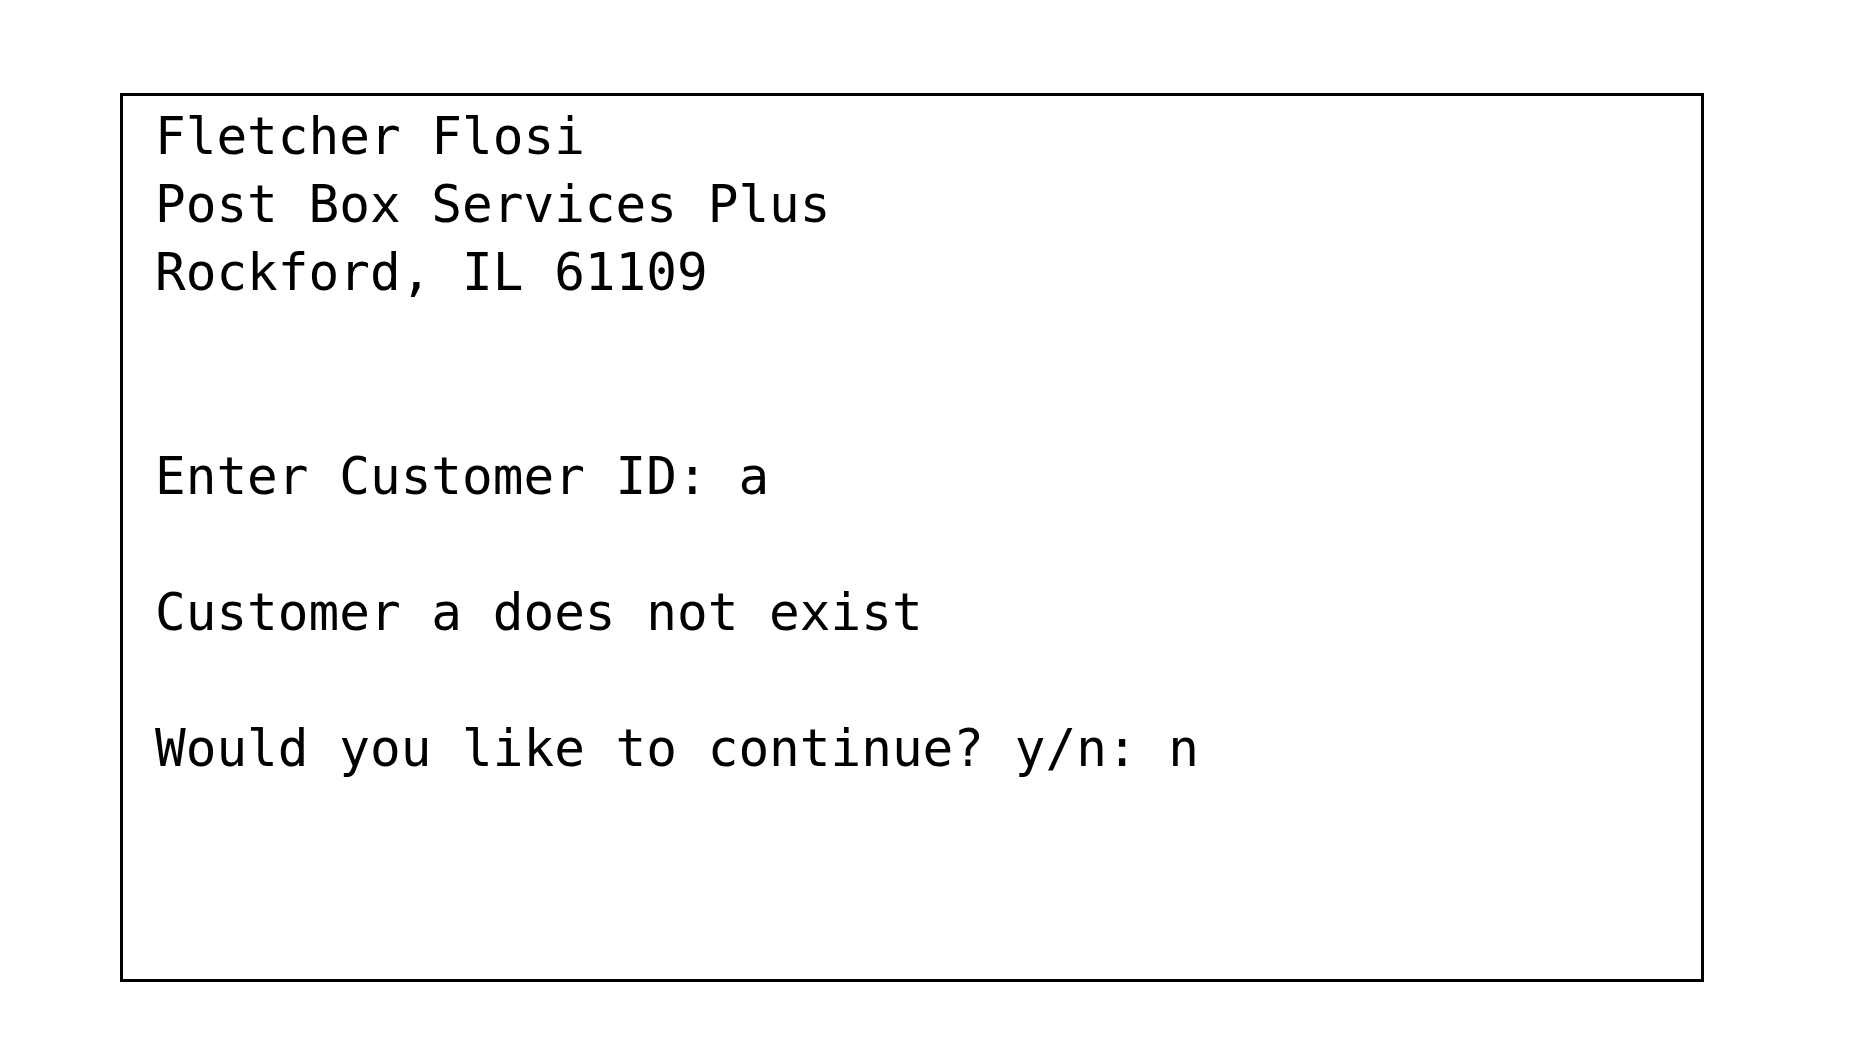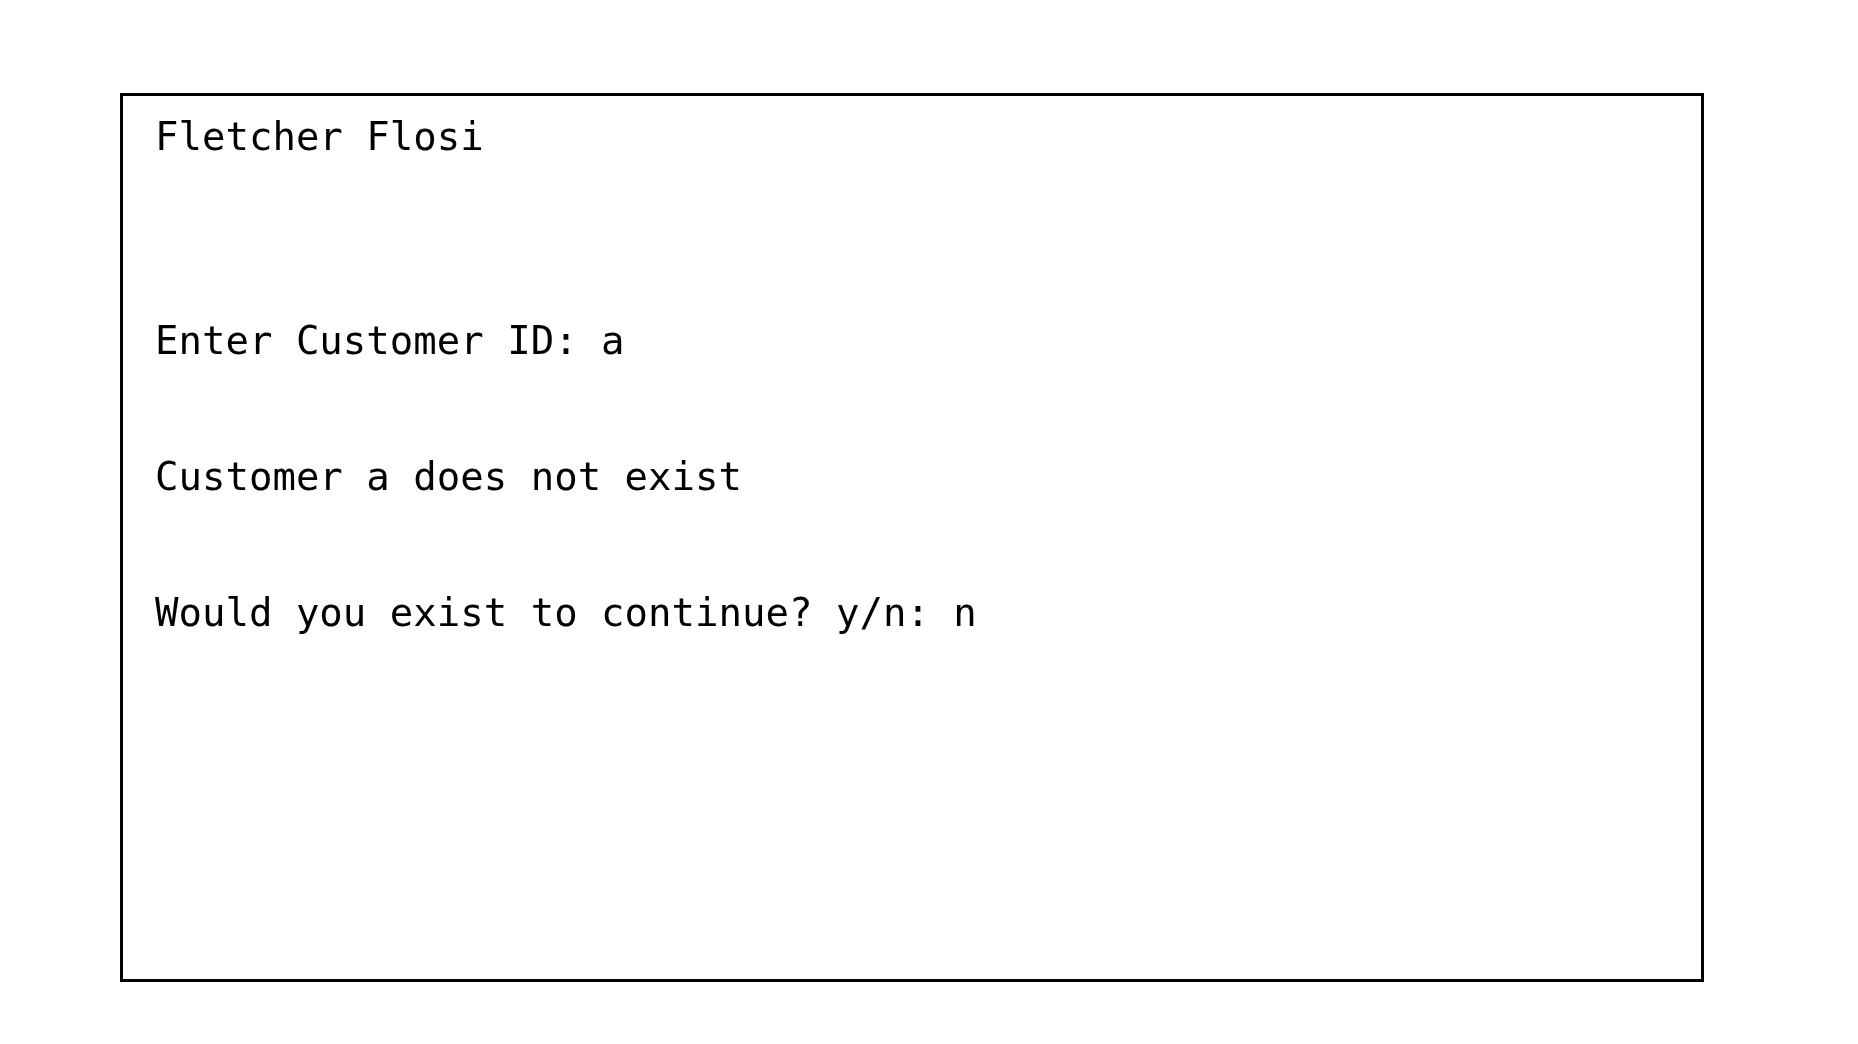--- a/index.html
+++ b/index.html
@@ -22,40 +22,42 @@
     top: 93px;
     width: 1584px;
     height: 889px;
     background: #ffffff;
     border: 3px solid #000000;
   }
   .console-output {
     padding: 7px 30px 0 32px;
     color: #000000;
     font-family: "DejaVu Sans Mono", monospace;
-    font-size: 39px;
+    font-size: 51px;
     font-weight: 400;
   }
   .console-line {
     display: block;
     white-space: pre;
     height: 68px;
     line-height: 68px;
     letter-spacing: 0px;
   }
 </style>
 </head>
 <body>
 
 <div class="page">
   <div class="console-window">
     <div class="console-output">
       <div class="console-line">Fletcher Flosi</div>
+      <div class="console-line">Post Box Services Plus</div>
+      <div class="console-line">Rockford, IL 61109</div>
       <div class="console-line"></div>
       <div class="console-line"></div>
       <div class="console-line">Enter Customer ID: a</div>
       <div class="console-line"></div>
       <div class="console-line">Customer a does not exist</div>
       <div class="console-line"></div>
-      <div class="console-line">Would you exist to continue? y/n: n</div>
+      <div class="console-line">Would you like to continue? y/n: n</div>
     </div>
   </div>
 </div>
 
 </body></html>

